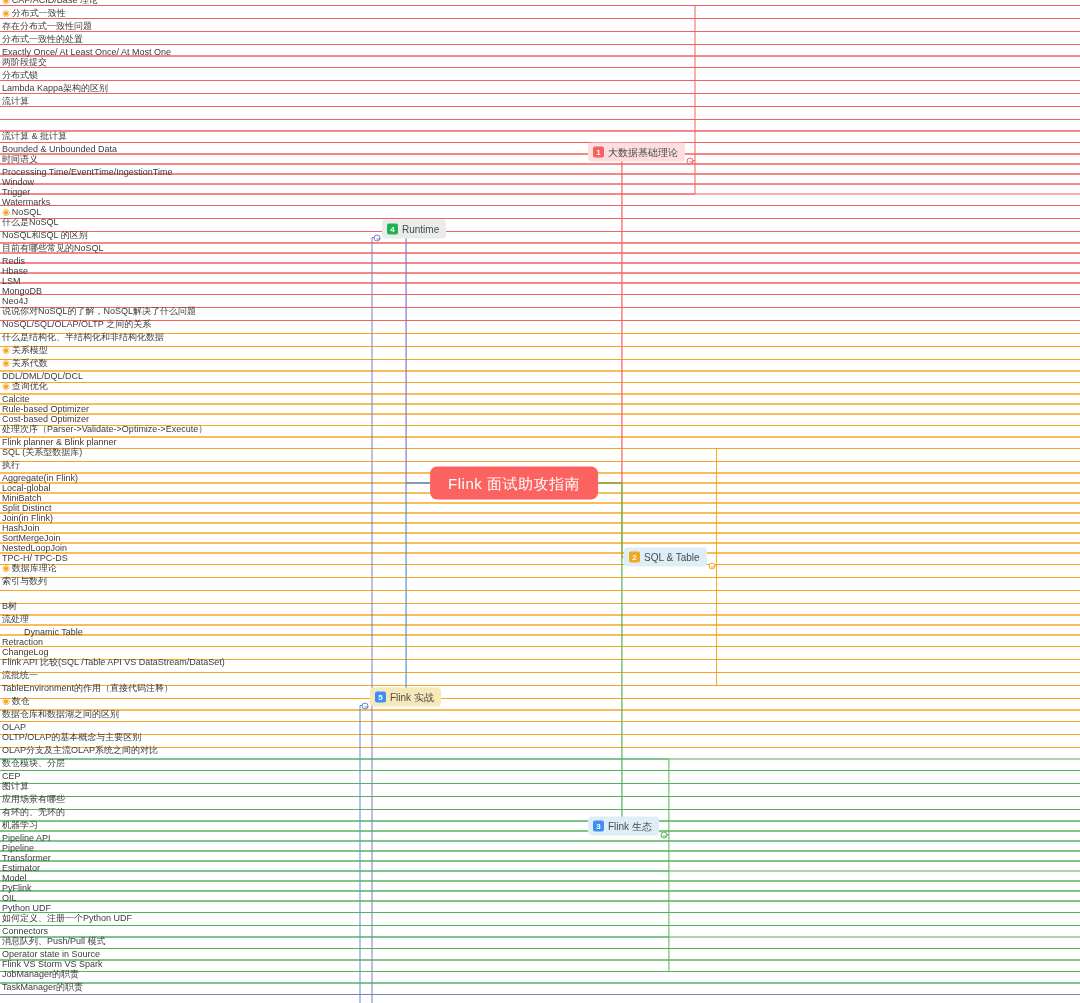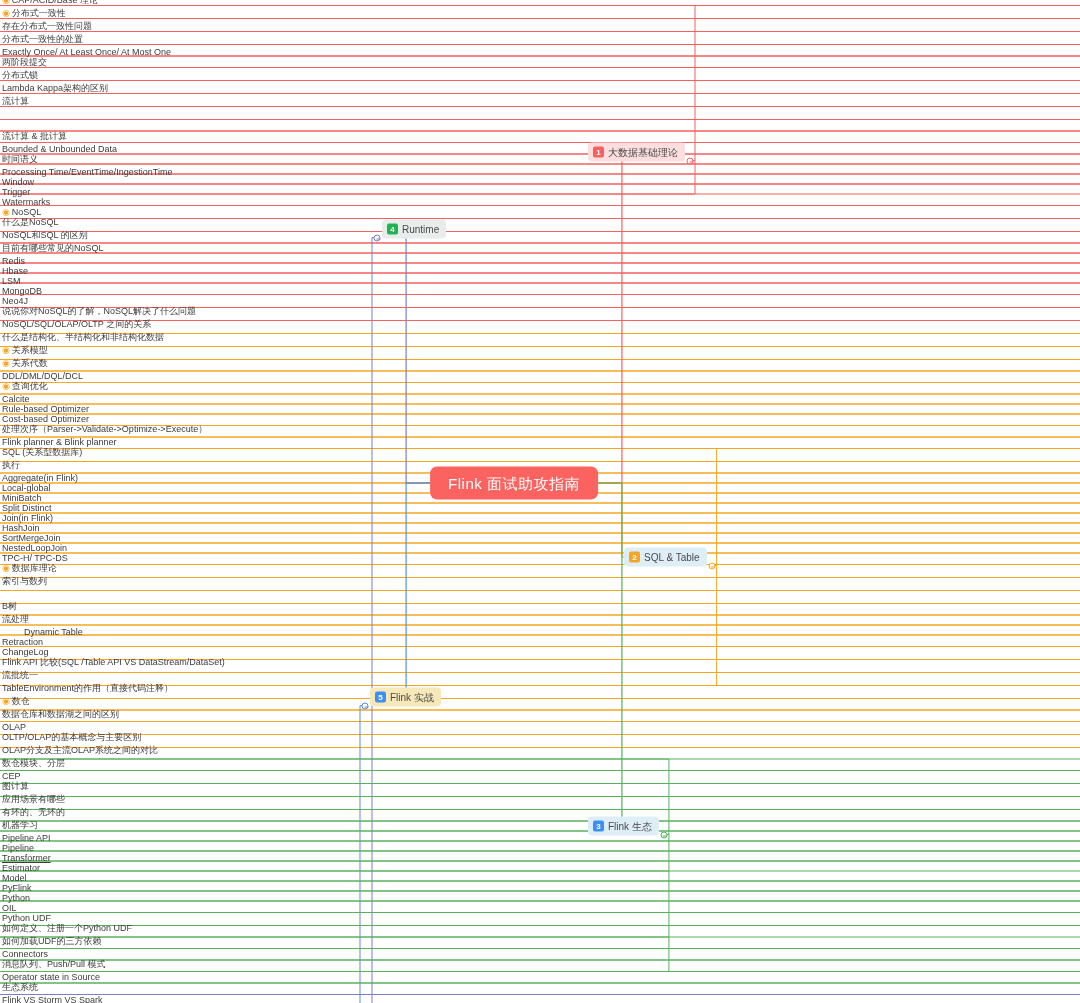--- a/index.html
+++ b/index.html
@@ -610,33 +610,30 @@
     <div class="leaf" style="top: 643px; left: 815px;"><span>OLTP/OLAP的基本概念与主要区别</span></div>
     <div class="leaf" style="top: 657px; left: 815px;"><span>OLAP分支及主流OLAP系统之间的对比</span></div>
     <div class="leaf" style="top: 663px; left: 763px;"><span>数仓模块、分层</span></div>
     <div class="leaf" style="top: 704px; left: 683px;"><span>CEP</span></div>
     <div class="leaf" style="top: 727px; left: 683px;"><span>图计算</span></div>
     <div class="leaf" style="top: 718px; left: 737px;"><span>应用场景有哪些</span></div>
     <div class="leaf" style="top: 733px; left: 737px;"><span>有环的、无环的</span></div>
     <div class="leaf" style="top: 772px; left: 683px;"><span>机器学习</span></div>
     <div class="leaf" style="top: 772px; left: 741px;"><span>Pipeline API</span></div>
     <div class="leaf" style="top: 748px; left: 795px;"><span>Pipeline</span></div>
-    <div class="leaf" style="top: 763px; left: 795px; text-decoration: underline;"><span>Transformer</span></div>
+    <div class="leaf" style="top: 763px; left: 795px;"><span>Transformer</span></div>
     <div class="leaf" style="top: 778px; left: 795px;"><span>Estimator</span></div>
     <div class="leaf" style="top: 793px; left: 795px;"><span>Model</span></div>
     <div class="leaf" style="top: 821px; left: 683px;"><span>PyFlink</span></div>
-    <div class="leaf" style="top: 802px; left: 723px;"><span>Python</span></div>
     <div class="leaf" style="top: 816px; left: 723px;"><span>OIL</span></div>
     <div class="leaf" style="top: 831px; left: 723px;"><span>Python UDF</span></div>
     <div class="leaf" style="top: 824px; left: 790px;"><span>如何定义、注册一个Python UDF</span></div>
-    <div class="leaf" style="top: 841px; left: 790px;"><span>如何加载UDF的三方依赖</span></div>
     <div class="leaf" style="top: 859px; left: 683px;"><span>Connectors</span></div>
     <div class="leaf" style="top: 851px; left: 733px;"><span>消息队列、Push/Pull 模式</span></div>
     <div class="leaf" style="top: 866px; left: 733px;"><span>Operator state in Source</span></div>
-    <div class="leaf" style="top: 883px; left: 683px;"><span>生态系统</span></div>
     <div class="leaf" style="top: 883px; left: 733px;"><span>Flink VS Storm VS Spark</span></div>
     <div class="leaf" style="top: 15px; right: 895px;"><span>JobManager的职责</span></div>
     <div class="leaf" style="top: 30px; right: 897px;"><span>TaskManager的职责</span></div>
     <div class="node root" style="left: 514px; top: 483px;"><span>Flink 面试助攻指南</span></div>
     <div class="node chip c1" style="left: 588px; top: 152px;">
       <span class="num">1</span>
       <span>大数据基础理论</span>
     </div>
     <div class="node chip c2" style="left: 624px; top: 557px;">
       <span class="num">2</span>

